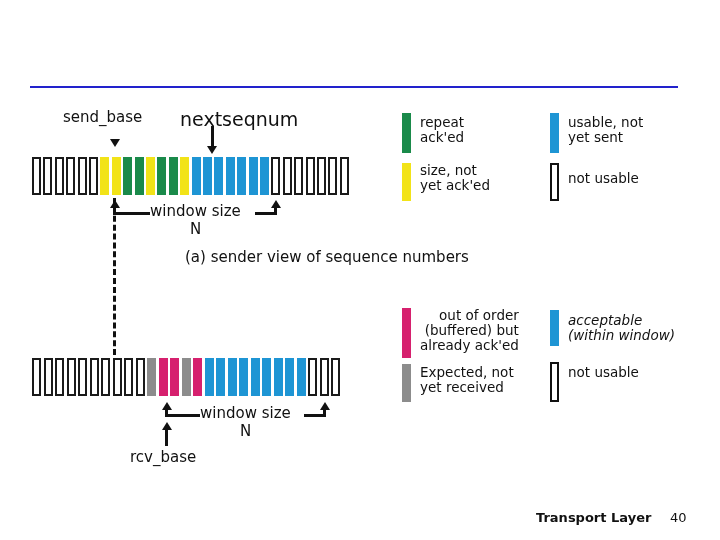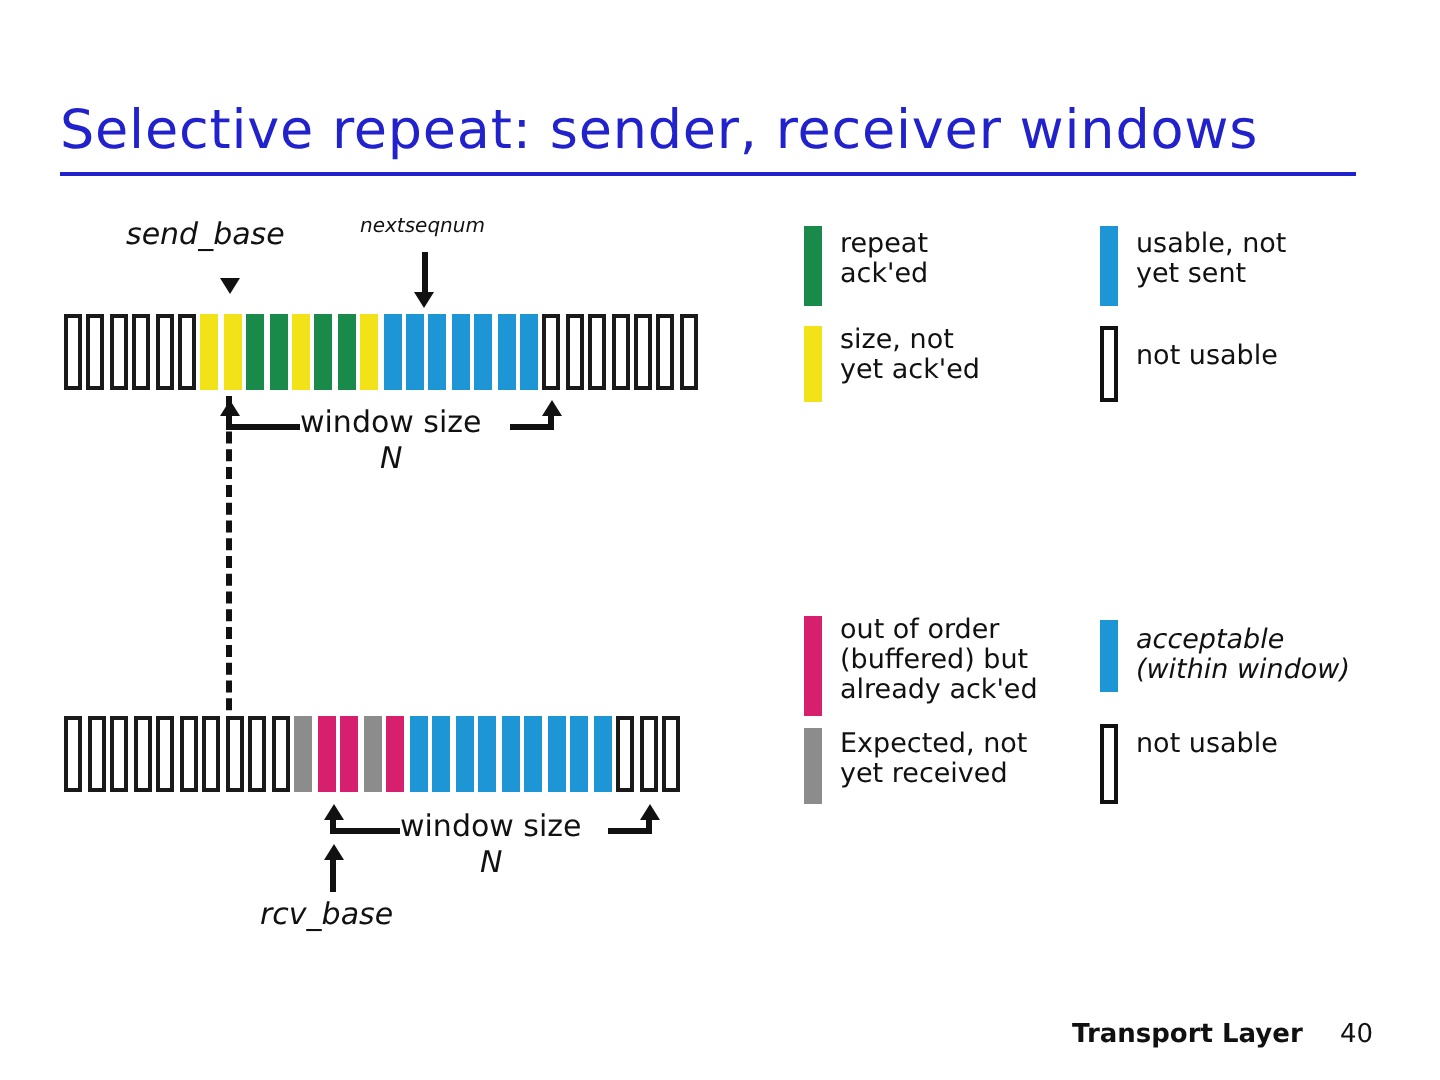--- a/index.html
+++ b/index.html
@@ -16,21 +16,21 @@
     font-size:27px;color:#2222cc;
     font-family:"DejaVu Sans",sans-serif;
     letter-spacing:.4px;white-space:nowrap;
   }
   .title-underline{
     position:absolute;left:30px;top:86px;width:648px;height:2px;background:#2222cc;
   }
 
   
   .lbl{position:absolute;color:#111;white-space:nowrap;font-family:"DejaVu Sans",sans-serif;}
-  .ital{font-style:italic;}
+  .ital{}
 
   
   .row{position:absolute;height:38px;}
   .blk{
     position:absolute;top:0;width:9px;height:38px;box-sizing:border-box;
   }
   .blk.white{background:#ffffff;border:2px solid #1a1a1a;}
   .blk.green{background:#1a8a4a;}
   .blk.yellow{background:#f2e318;}
   .blk.blue{background:#1e95d4;}
@@ -61,25 +61,24 @@
 
   
   .footer{position:absolute;font-size:13px;color:#111;
           font-family:"DejaVu Sans",sans-serif;}
 </style>
 </head>
 <body>
 
 <div id="slide">
 
-  <div class="title">Selective repeat: sender, receiver windows</div>
   <div class="title-underline"></div>
 
   <div class="lbl ital" style="left:63px;top:108px;font-size:15px;">send_base</div>
-  <div class="lbl ital" style="left:180px;top:108px;font-size:10px;">nextseqnum</div>
+  <div class="lbl ital" style="left:180px;top:108px;font-size:19px;">nextseqnum</div>
 
   <div class="dnarrow" style="left:110px;top:139px;"></div>
 
   <div class="vline" style="left:211px;top:126px;height:22px;"></div>
   <div class="dnarrow" style="left:207px;top:146px;"></div>
 
   <div class="row" id="sender-row" style="left:32px;top:157px;width:320px;">
       <div class="blk white" style="left: 0px;"></div>
       <div class="blk white" style="left: 11.4px;"></div>
       <div class="blk white" style="left: 22.8px;"></div>
@@ -112,20 +111,21 @@
 
   <div class="uparrow" style="left:110px;top:200px;"></div>
   <div class="vline" style="left:113px;top:206px;height:8px;"></div>
   <div class="hline" style="left:113px;top:212px;width:37px;"></div>
   <div class="lbl" style="left:150px;top:202px;font-size:15px;">window size</div>
   <div class="hline" style="left:255px;top:212px;width:22px;"></div>
   <div class="vline" style="left:274px;top:206px;height:8px;"></div>
   <div class="uparrow" style="left:271px;top:200px;"></div>
   <div class="lbl ital" style="left:190px;top:220px;font-size:15px;">N</div>
 
+  <div class="lbl" style="left:185px;top:248px;font-size:15px;">(a) sender view of sequence numbers</div>
 
   <div class="dashline" style="left:113px;top:198px;height:166px;"></div>
 
   <div id="sender-legend">
       <div class="lgd-sw green" style="left: 402px; top: 113px; width: 9px; height: 40px;"></div>
       <div class="lgd-txt" style="left: 420px; top: 115px;">repeat
 ack'ed</div>
       <div class="lgd-sw yellow" style="left: 402px; top: 163px; width: 9px; height: 38px;"></div>
       <div class="lgd-txt" style="left: 420px; top: 163px;">size, not
 yet ack'ed</div>
@@ -175,21 +175,21 @@
   <div class="uparrow" style="left:320px;top:402px;"></div>
   <div class="lbl ital" style="left:240px;top:422px;font-size:15px;">N</div>
 
   <div class="uparrow" style="left:162px;top:422px;"></div>
   <div class="vline" style="left:165px;top:428px;height:18px;"></div>
   <div class="lbl ital" style="left:130px;top:448px;font-size:15px;">rcv_base</div>
 
 
   <div id="receiver-legend">
       <div class="lgd-sw magenta" style="left: 402px; top: 308px; width: 9px; height: 50px;"></div>
-      <div class="lgd-txt" style="left: 420px; top: 308px;">out of order
+      <div class="lgd-txt" style="left: 420px; top: 308px; text-align: right;">out of order
 (buffered) but
 already ack'ed</div>
       <div class="lgd-sw gray" style="left: 402px; top: 364px; width: 9px; height: 38px;"></div>
       <div class="lgd-txt" style="left: 420px; top: 365px;">Expected, not
 yet received</div>
       <div class="lgd-sw blue" style="left: 550px; top: 310px; width: 9px; height: 36px;"></div>
       <div class="lgd-txt" style="left: 568px; top: 313px; font-style: italic;">acceptable
 (within window)</div>
       <div class="lgd-sw white" style="left: 550px; top: 362px; width: 9px; height: 40px;"></div>
       <div class="lgd-txt" style="left: 568px; top: 365px;">not usable</div>

